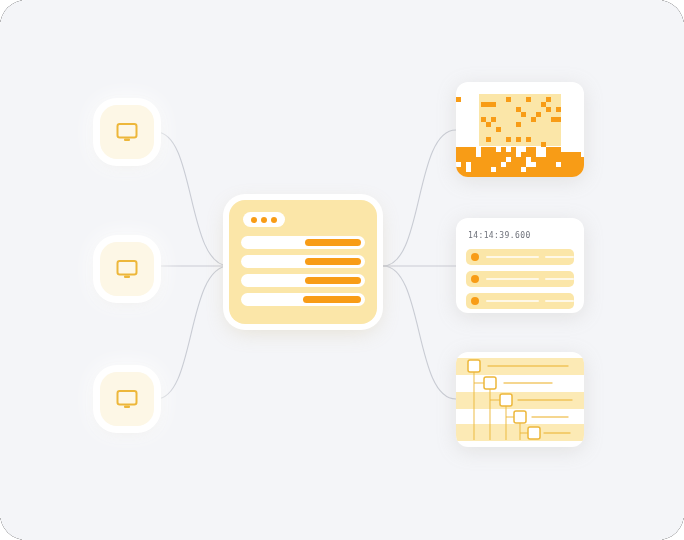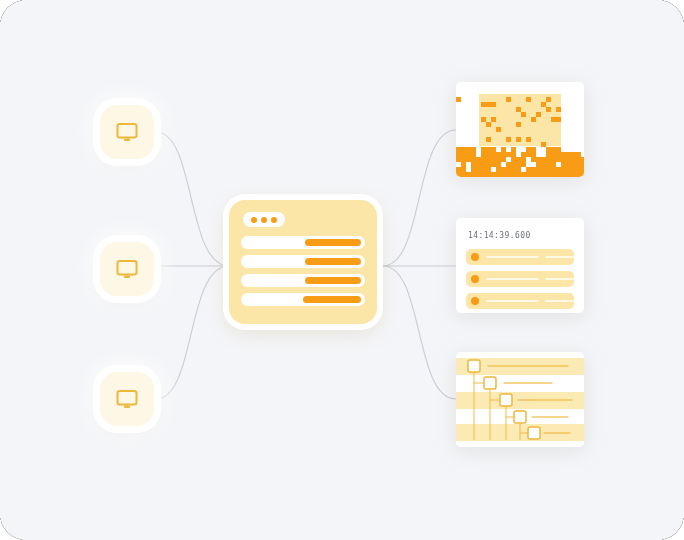--- a/index.html
+++ b/index.html
@@ -122,21 +122,21 @@
     background: #f89c16;
   }
   .c-row.w1 .bar { width: 56px; }
   .c-row.w2 .bar { width: 56px; }
   .c-row.w3 .bar { width: 56px; }
   .c-row.w4 .bar { width: 58px; }
 
   
   .r-card {
     position: absolute;
-    border-radius: 5px;
+    border-radius: 12px;
     background: #ffffff;
     box-shadow: 0 4px 20px rgba(165,160,150,0.22);
     z-index: 10;
     overflow: hidden;
   }
 
   
   #card-noise {
     left: 456px;
     top: 82px;

